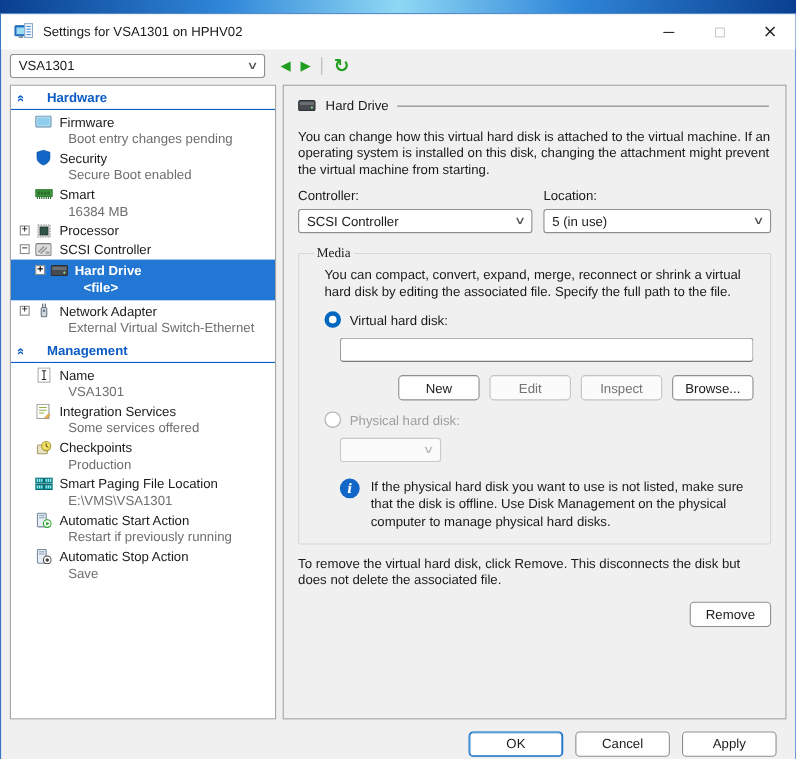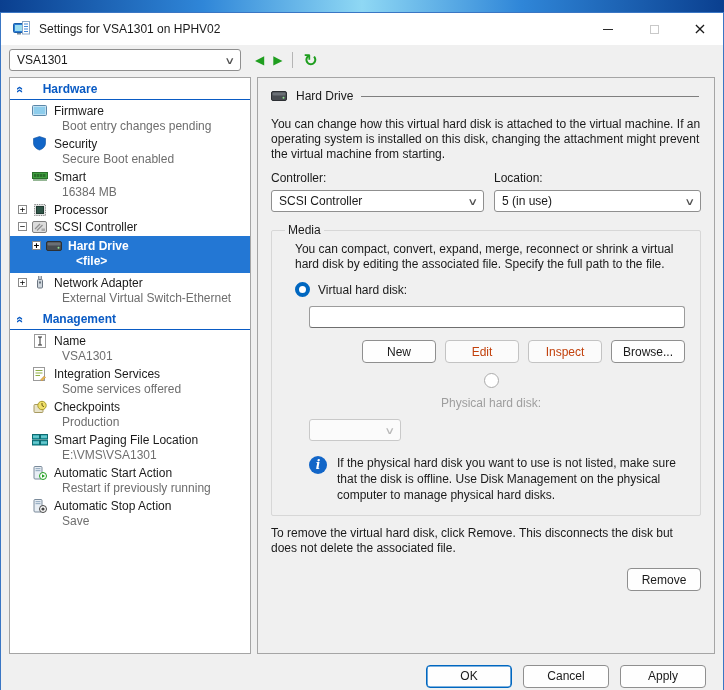--- a/index.html
+++ b/index.html
@@ -59,38 +59,38 @@
   
   .page-header { display:flex; align-items:center; margin:2px 2px 0 2px; }
   .page-header .hdr-icon { display:flex; margin-right:9px; }
   .header-rule { flex:1; height:1px; background:#7f7f7f; margin-left:8px; margin-right:2px; }
   .intro { margin:14px 2px 0 2px; line-height:15px; }
   .dd-row { display:flex; gap:10px; margin-top:9px; padding:0 2px; }
   .dd-field { display:flex; flex-direction:column; gap:5px; }
   .dd-field.ctrl { width:213px; flex:none; }
   .dd-field.loc { flex:1; }
   fieldset.media { border:1px solid #d7d7d7; border-radius:2px; margin:11px 2px 0 2px; padding:2px 13px 12px 13px; }
-  fieldset.media legend { padding:0 3px; }
+  fieldset.media legend { padding:0 3px;font-family:Liberation Serif, serif; }
   .media-desc { margin:3px 0 0 10px; line-height:15px; }
   .radio-row { display:flex; align-items:center; gap:8px; margin:10px 0 0 10px; }
   .radio { width:15px; height:15px; border-radius:50%; flex:none; background:#fff; }
   .radio.on { border:4px solid #0067c0; }
   .radio.off { border:1px solid #ababab; }
-  .row-disabled { color:#9e9e9e;flex-direction:column; }
+  .row-disabled { color:#9e9e9e; }
   .vhd-input {
     display:block; margin:9px 2px 0 24px; width:calc(100% - 26px); height:22px;
     border:1px solid #9c9c9c; border-bottom-color:#6e6e6e; border-radius:3px;
     padding:0 6px; font:12px "Liberation Sans",sans-serif;
   }
   .media-btn-row { display:flex; justify-content:flex-end; gap:9px; margin:12px 2px 0 0; }
   .btn {
     min-width:74px; height:23px; background:#fefefe; border:1px solid #8f8f8f; border-radius:4px;
     font:12px "Liberation Sans",sans-serif; color:#1a1a1a; padding:0 10px;
   }
-  .btn:disabled { color:#c2410c; border-color:#c3c3c3; background:#fbfbfb; }
+  .btn:disabled { color:#737373; border-color:#c3c3c3; background:#fbfbfb; }
   .phys-combo { width:92px; margin:9px 0 0 24px; border-color:#c9c9c9; background:#fbfbfb; color:#9e9e9e; }
   .phys-combo .chev { color:#b9b9b9; }
   .info-row { display:flex; gap:10px; margin:14px 2px 0 24px; align-items:flex-start; }
   .info-icon {
     width:18px; height:18px; border-radius:50%; background:#1266c8; color:#fff; flex:none; margin-top:1px;
     font:bold italic 12px "DejaVu Serif",serif; display:flex; align-items:center; justify-content:center;
   }
   .info-text { margin:0; line-height:16px; }
   .remove-note { margin:10px 2px 0 2px; line-height:15px; }
   .remove-row { display:flex; justify-content:flex-end; margin-top:12px; padding-right:2px; }

